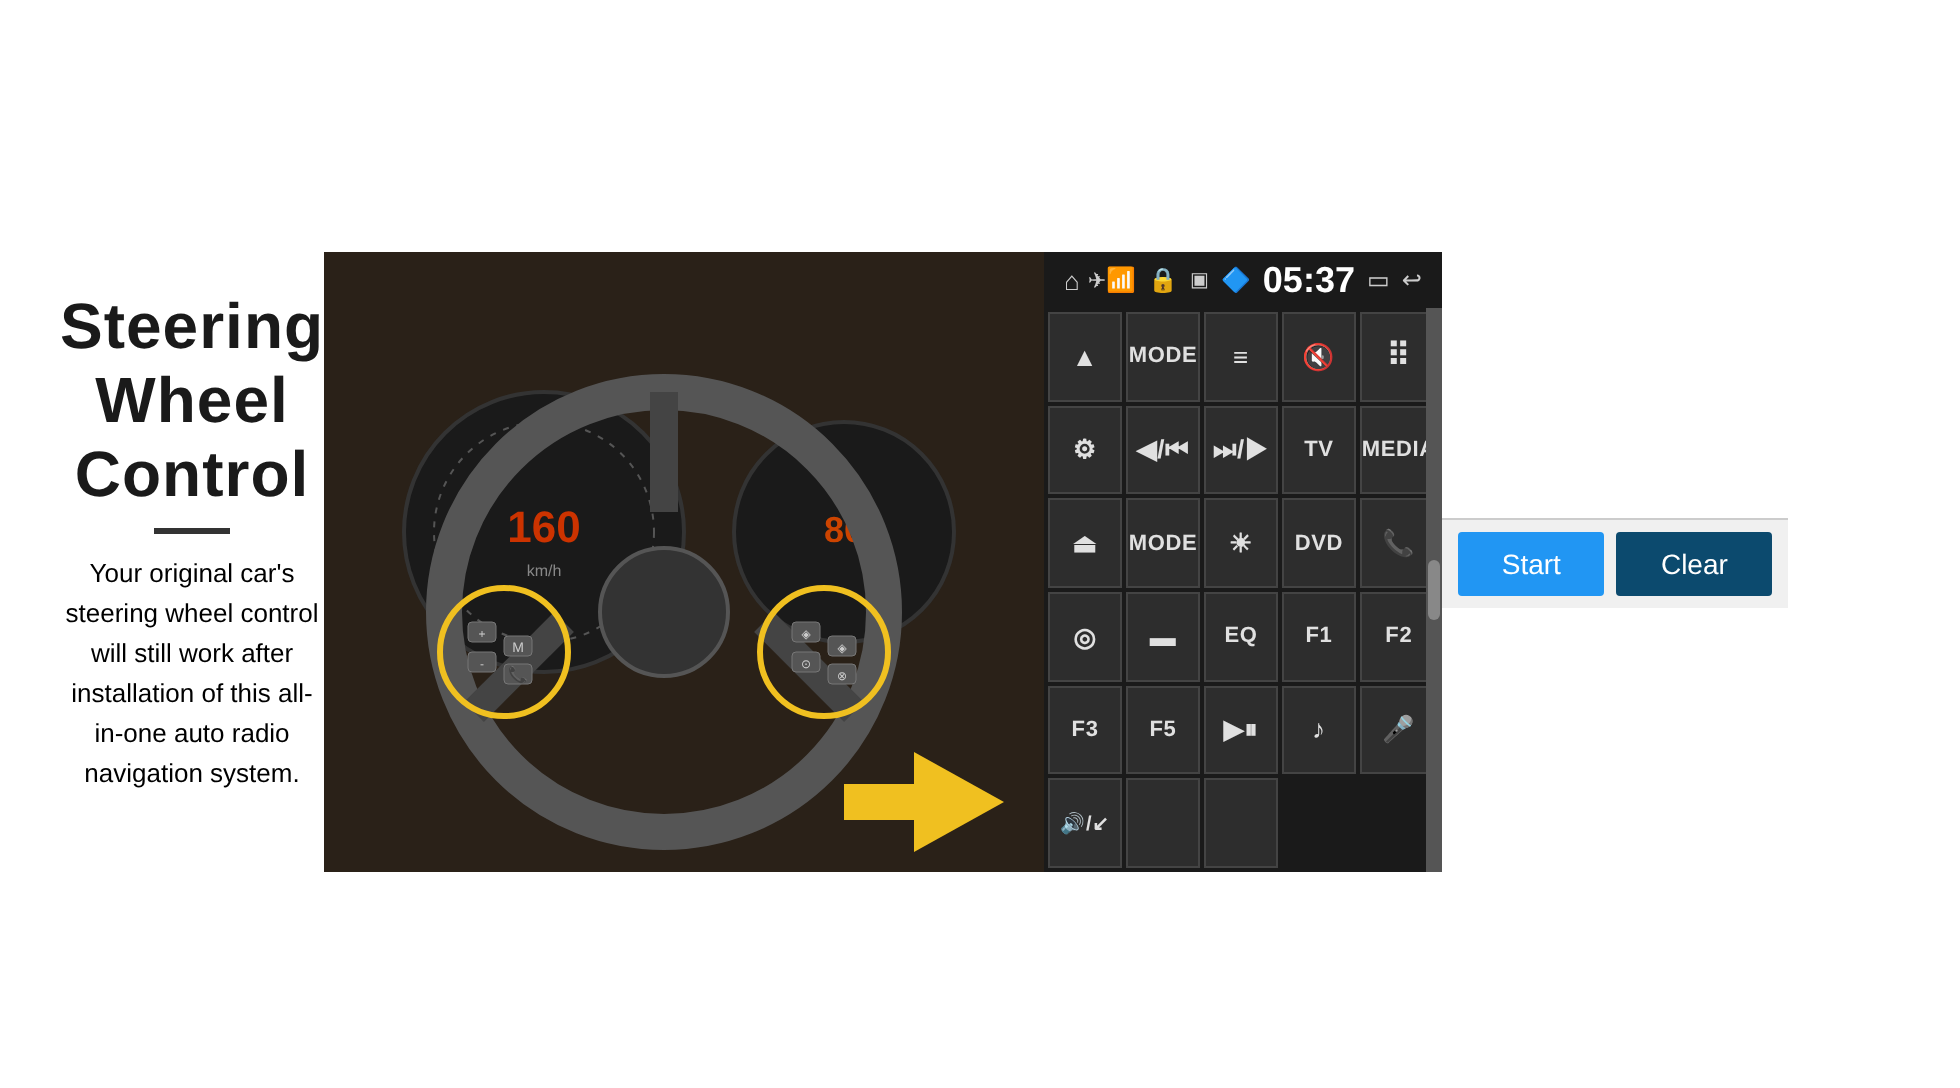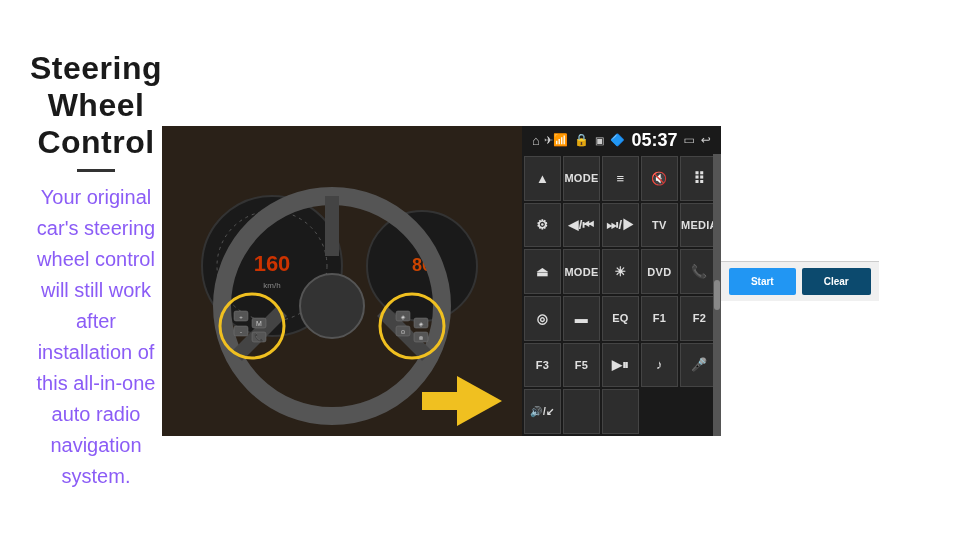--- a/index.html
+++ b/index.html
@@ -33,22 +33,22 @@
     }
 
     .title-divider {
       width: 38px;
       height: 3px;
       background: #333;
       margin: 8px auto 10px;
     }
 
     .subtitle {
-      font-size: 20px;
-      color: #8b5cf6;
+      font-size: 13px;
+      color: #000000;
       text-align: center;
       line-height: 1.55;
       max-width: 700px;
       margin: 0 auto 14px;
     }
 
     
     .steering-image {
       width: 360px;
       height: 310px;
@@ -123,22 +123,22 @@
       padding: 6px 8px;
       background: #f0f0f0;
       gap: 6px;
       width: 100%;
       max-width: 940px;
       border-top: 1px solid #ccc;
     }
 
     .action-btn {
       padding: 8px 22px;
-      font-size: 10px;
-      font-weight: 700;
+      font-size: 14px;
+      font-weight: 400;
       border: none;
       cursor: pointer;
       border-radius: 2px;
     }
 
     .btn-start { background: #2196F3; color: #fff; }
     .btn-end { background: #9e9e9e; color: #fff; }
     .btn-clear { background: #0c4a6e; color: #fff; }
 
     

